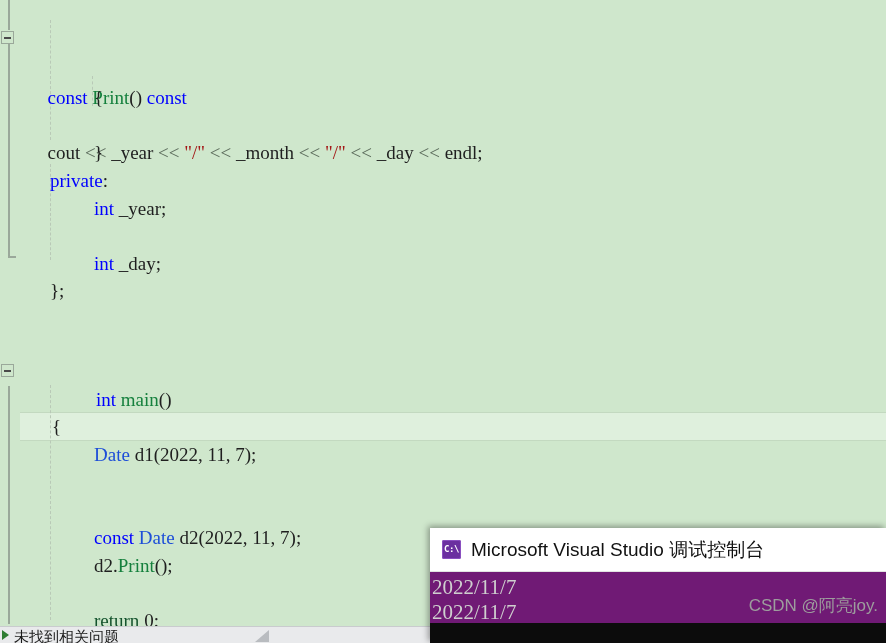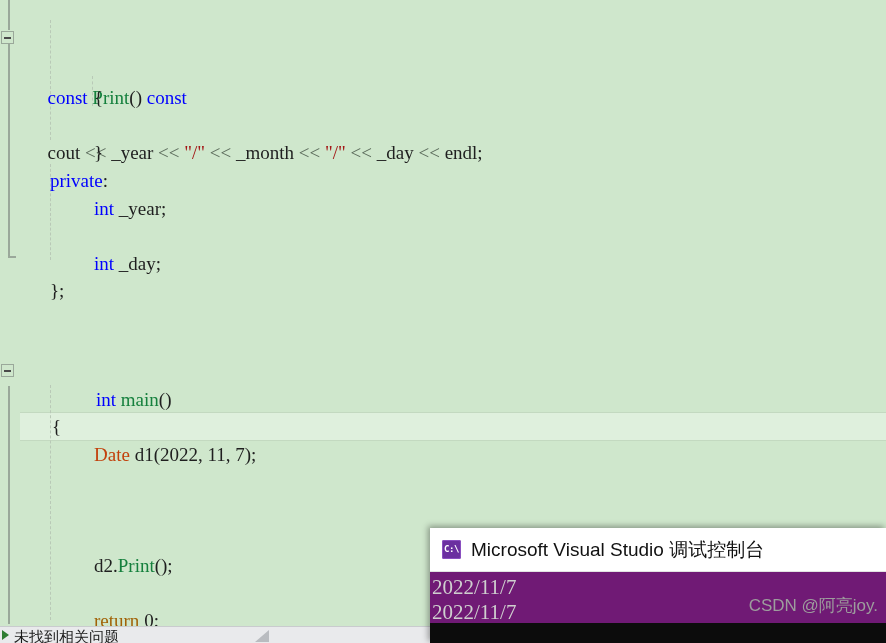--- a/index.html
+++ b/index.html
@@ -51,22 +51,22 @@
   .curline{
     position:absolute;left:20px;top:412px;width:866px;height:29px;
     background:#dff0dd;
     border-top:1px solid #c3d9c0;
     border-bottom:1px solid #c3d9c0;
     box-sizing:border-box;
   }
 
   
   .kw{color:#0000ff;}
-  .kw2{color:#a16207;}
-  .type{color:#c2410c;font-family:Liberation Serif, serif;}
+  .kw2{color:#14532d;}
+  .type{color:#1d4ed8;font-family:Liberation Serif, serif;}
   .fn{color:#15803d;}
   .str{color:#a31515;}
   .op{color:#5b6b5b;}
   .pl{color:#1f1f1f;}
 
   
   .console{
     position:absolute;left:430px;top:528px;width:456px;height:115px;
     background:#0c0c0c;
     box-shadow:-2px -2px 6px rgba(0,0,0,.35);
@@ -202,20 +202,23 @@
 
       <div class="ln" style="top:385px;">
         <span class="txt" style="padding-left:14px;"><span class="pl">{</span></span>
       </div>
 
       <div class="ln" style="top:413px;">
         <span class="txt" style="padding-left:56px;"><span class="type">Date</span><span class="pl"> d1(2022, 11, 7);</span></span>
       </div>
 
 
+      <div class="ln" style="top:496px;">
+        <span class="txt" style="padding-left:56px;"><span class="kw">const</span><span class="pl"> </span><span class="type">Date</span><span class="pl"> d2(2022, 11, 7);</span></span>
+      </div>
 
       <div class="ln" style="top:524px;">
         <span class="txt" style="padding-left:56px;"><span class="pl">d2.</span><span class="fn">Print</span><span class="pl">();</span></span>
       </div>
 
       <div class="ln" style="top:579px;">
         <span class="txt" style="padding-left:56px;"><span class="kw2">return</span><span class="pl"> 0;</span></span>
       </div>
 
       <div class="ln" style="top:600px;">

